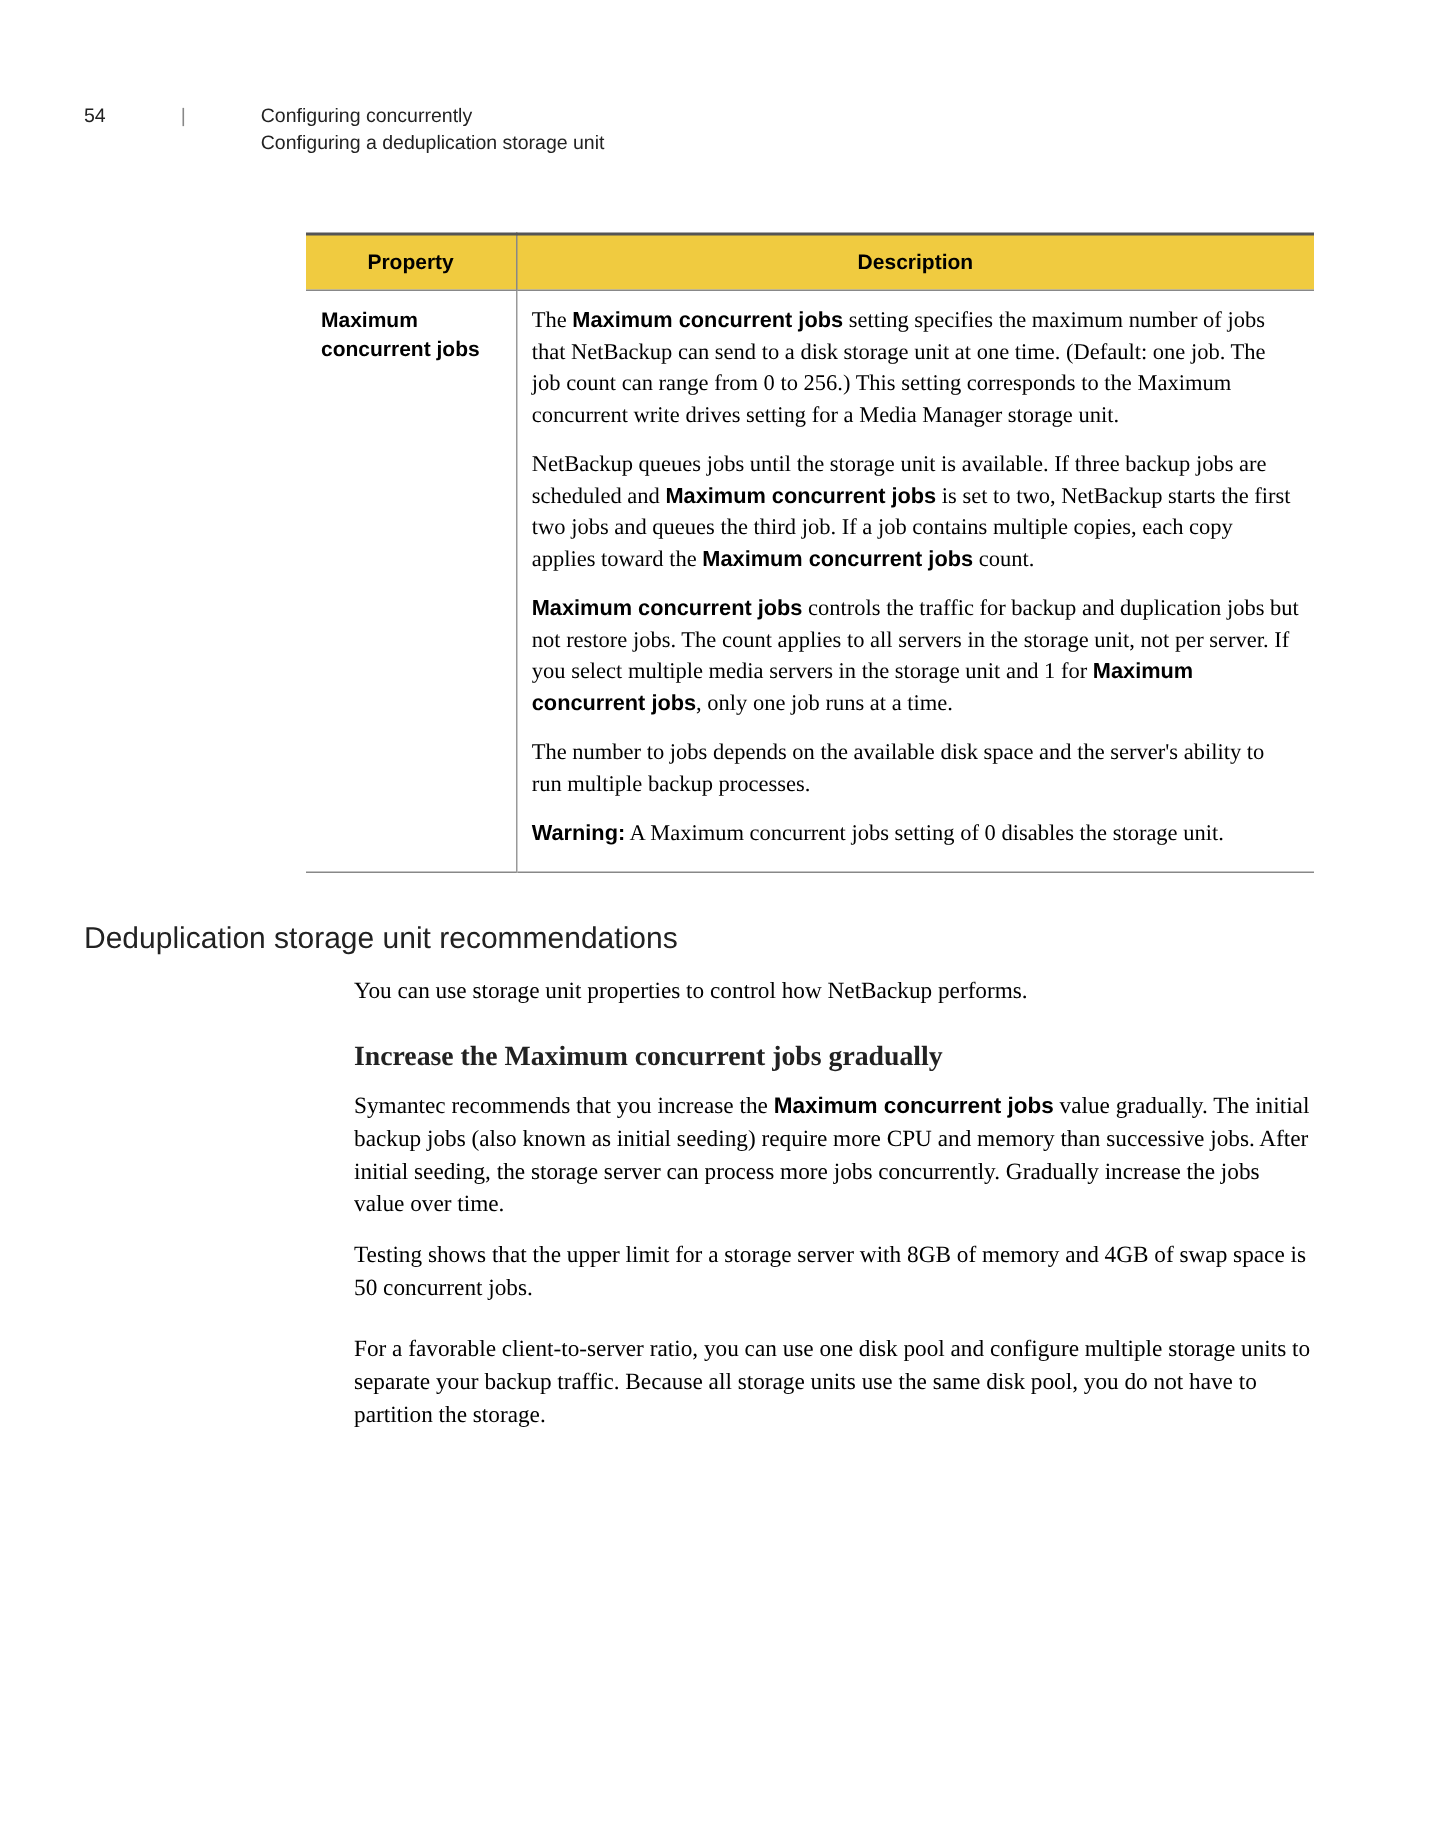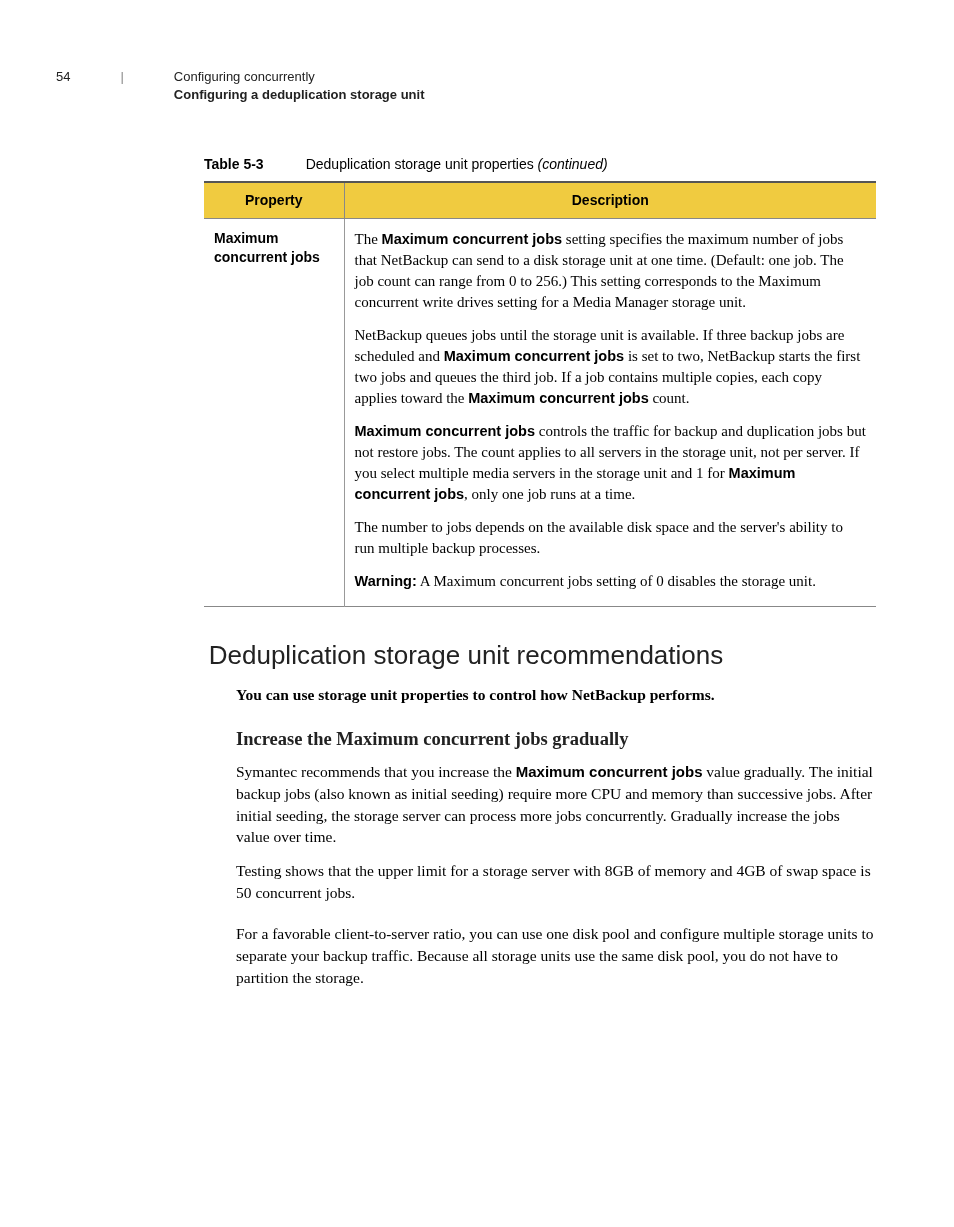--- a/index.html
+++ b/index.html
@@ -22,21 +22,21 @@
     .page-num {
       font-weight: 400;
       margin-right: 8px;
     }
     .header-divider {
       color: #888;
       margin-right: 8px;
     }
     .header-text { line-height: 1.35; }
     .header-chapter { font-weight: 400; }
-    .header-section { font-weight: 700; text-align: center; }
+    .header-section { font-weight: 400; text-align: center; }
     .content-block { margin-left: 148px; }
     .table-title-row {
       display: flex;
       align-items: baseline;
       gap: 42px;
       font-family: 'Helvetica Neue', Arial, sans-serif;
       margin-bottom: 6px;
     }
     .table-label { font-size: 14px; font-weight: 700; }
     .table-caption { font-size: 14px; font-weight: 400; }
@@ -68,31 +68,29 @@
       font-family: 'Helvetica Neue', Arial, sans-serif;
       font-weight: 700;
       font-size: 14px;
       width: 140px;
       line-height: 1.35;
     }
     .desc-cell p { margin-bottom: 12px; }
     .desc-cell b { font-family: 'Helvetica Neue', Arial, sans-serif; font-weight: 700; font-size: 14.5px; }
     .h1 {
       font-family: 'Helvetica Neue', Arial, sans-serif;
-      font-size: 26px;
+      font-size: 20px;
       font-weight: 400;
       color: #222;
       margin: 30px 0 10px 0;
-      text-align: center;
     }
     .intro {
       margin-left: 180px;
       font-size: 15.5px;
       margin-bottom: 22px;
-      font-weight: bold;
     }
     .h2-section { margin-left: 180px; margin-bottom: 20px; }
     .h2 {
       font-family: Liberation Serif, serif;
       font-size: 18.5px;
       font-weight: 600;
       color: #222;
       margin-bottom: 8px;
     }
     .body-p {
@@ -107,26 +105,20 @@
 <div class="header">
   <span class="page-num">54</span>
   <span class="header-divider">|</span>
   <div class="header-text">
     <div class="header-chapter">Configuring concurrently</div>
     <div class="header-section">Configuring a deduplication storage unit</div>
   </div>
 </div>
 
 <div class="content-block">
-  <div class="table-title-row">
-    <span class="table-label">Table 5-3</span>
-    <span class="table-caption">
-      <span>Deduplication storage unit properties </span><em>(continued)</em>
-    </span>
-  </div>
   <table>
     <thead>
       <tr>
         <th>Property</th>
         <th>Description</th>
       </tr>
     </thead>
     <tbody>
       <tr>
         <td class="prop-cell">Maximum concurrent jobs</td>

